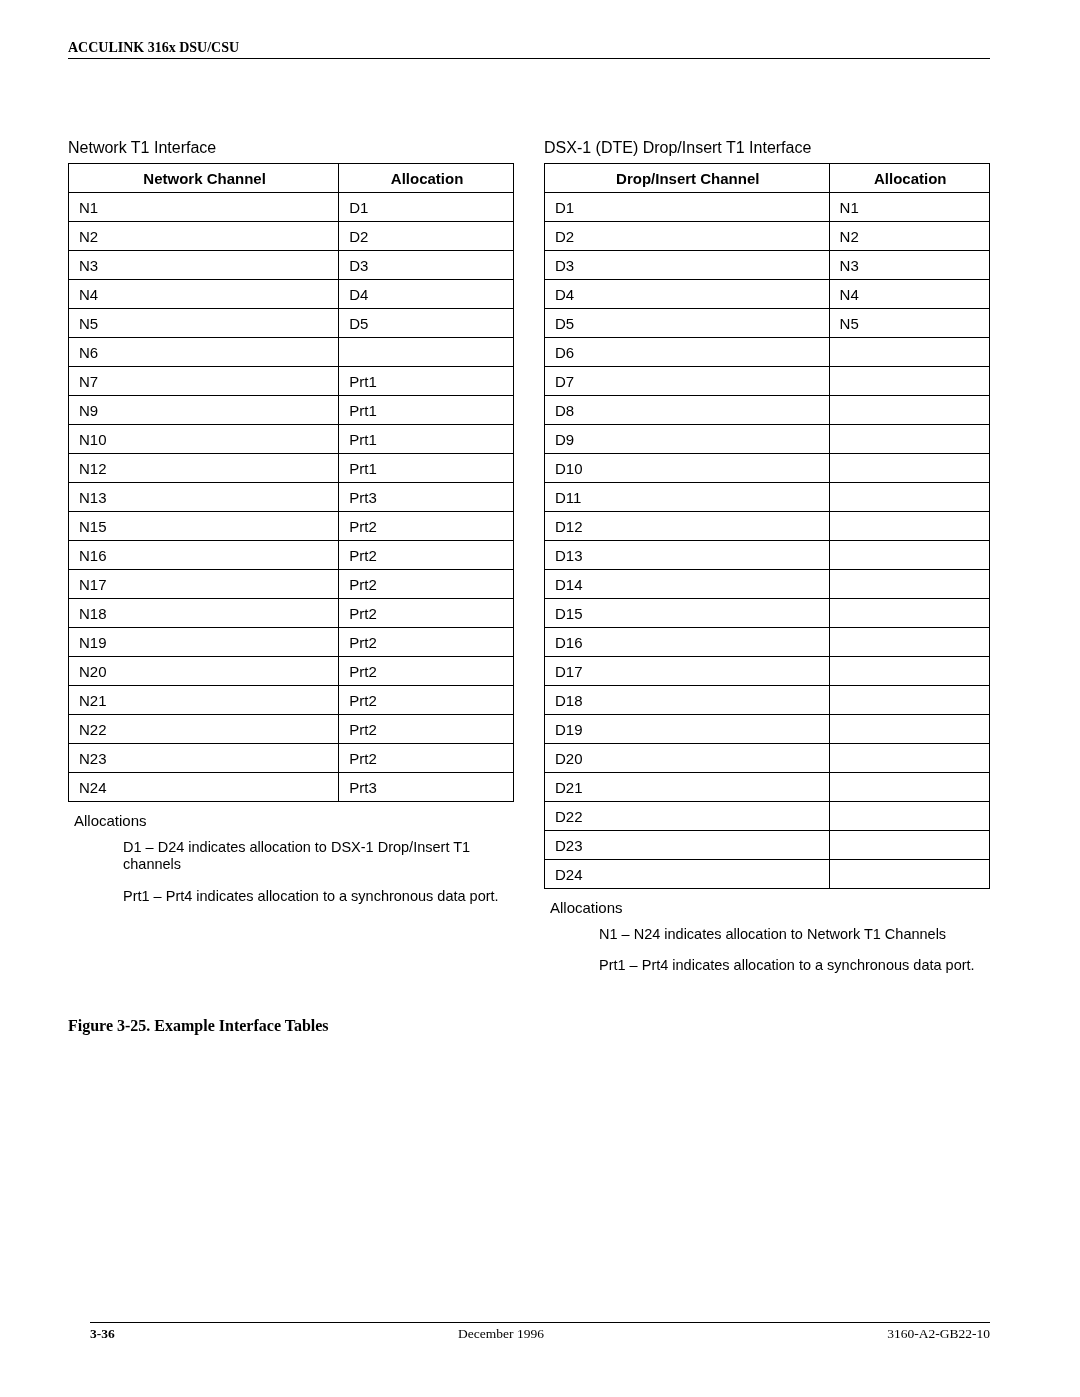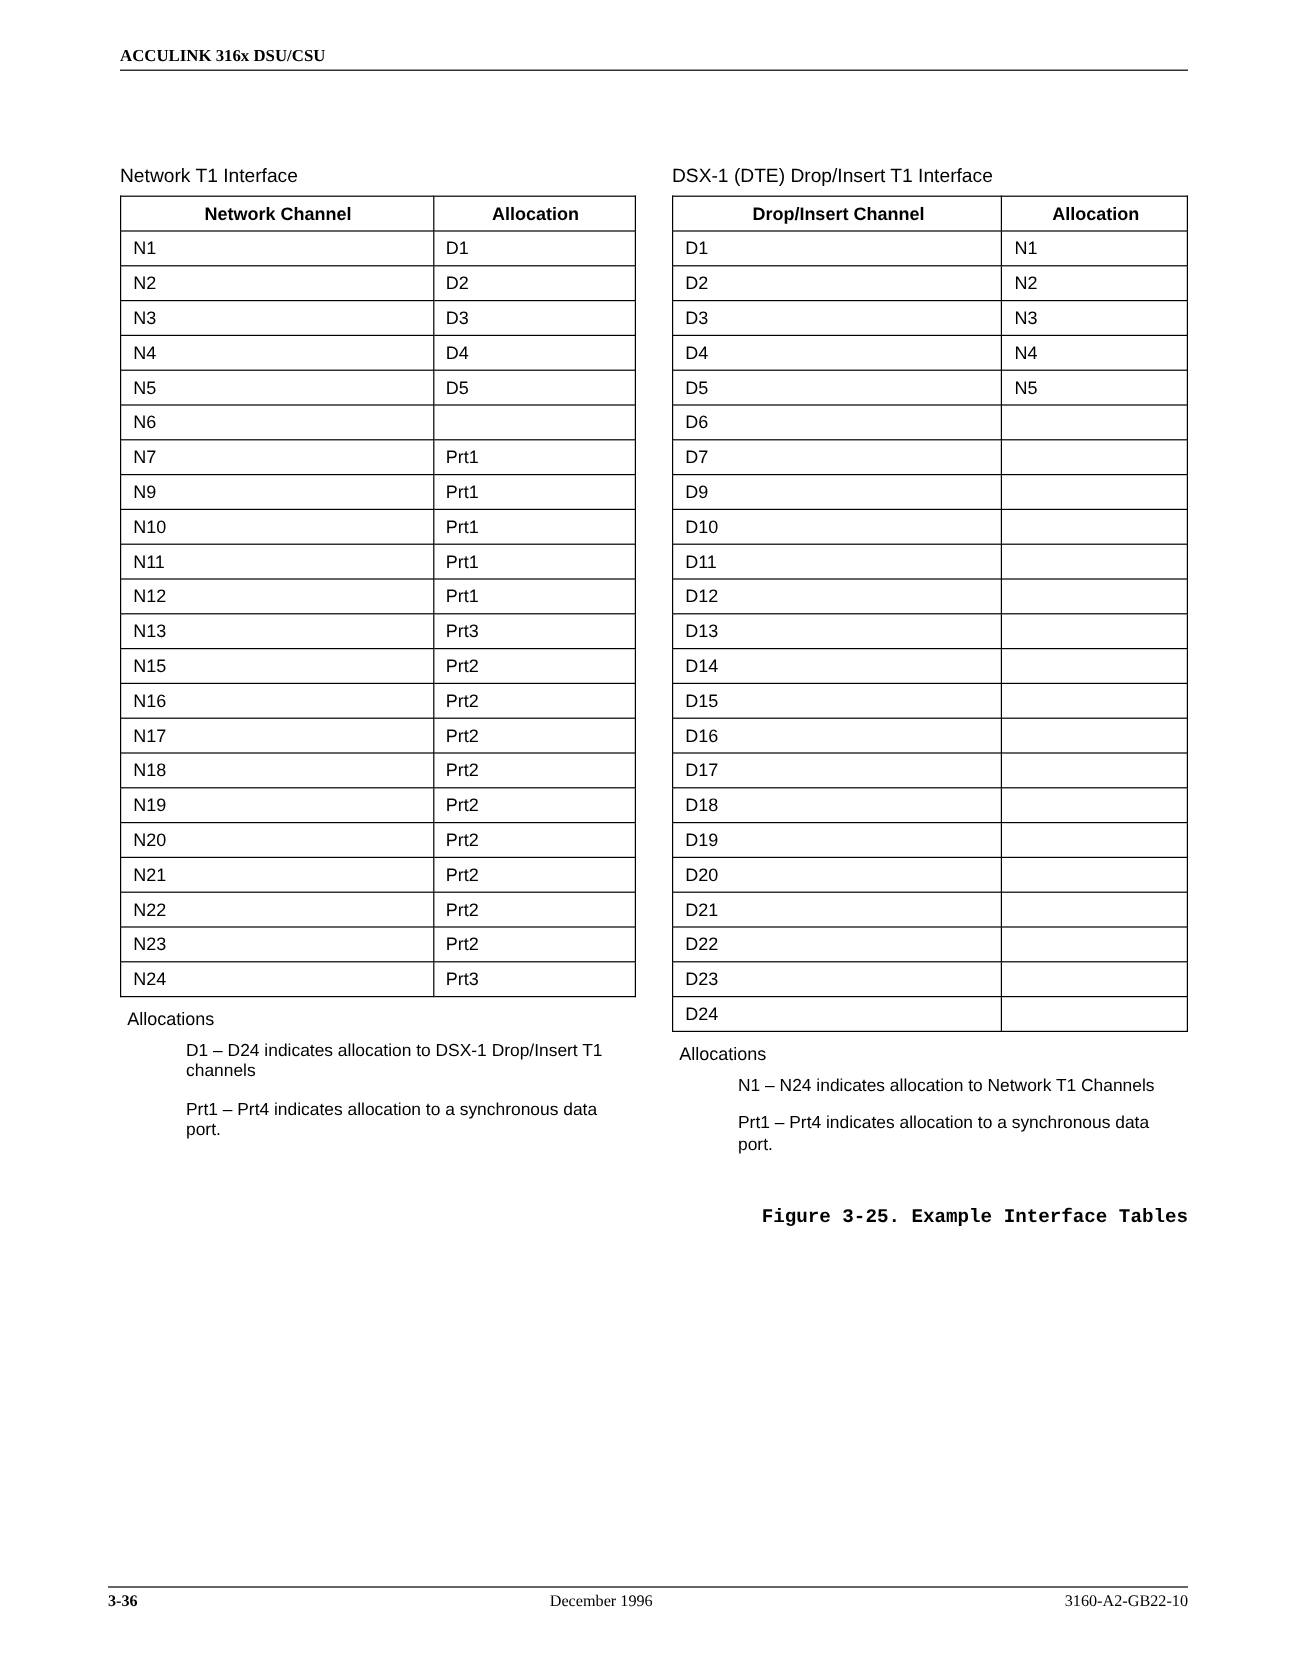--- a/index.html
+++ b/index.html
@@ -8,21 +8,21 @@
     background: #fff;
     color: #000;
     margin: 0;
     padding: 0;
     width: 1080px;
     height: 1397px;
     position: relative;
     box-sizing: border-box;
   }
   .page {
-    padding: 40px 90px 40px 100px;
+    padding: 40px 90px 40px 68px;
     box-sizing: border-box;
     height: 100%;
     position: relative;
   }
   .hdr {
     font-family: "Times New Roman", Times, serif;
     font-weight: bold;
     font-size: 14px;
     border-bottom: 1px solid #000;
     padding-bottom: 2px;
@@ -66,24 +66,24 @@
     padding-left: 6px;
   }
   .notes {
     font-size: 14.5px;
     padding-left: 55px;
     padding-right: 10px;
     line-height: 1.2;
   }
   .notes p { margin: 0 0 14px 0; }
   .figcap {
-    font-family: Liberation Mono, monospace;
+    font-family: Liberation Serif, serif;
     font-weight: bold;
     font-size: 16px;
-    text-align: right;
+    text-align: left;
     margin-top: 28px;
   }
   .footer {
     position: absolute;
     left: 90px;
     right: 90px;
     bottom: 55px;
     border-top: 1px solid #000;
     padding-top: 3px;
     font-family: "Times New Roman", Times, serif;
@@ -140,24 +140,20 @@
             </tr>
             <tr>
               <td>N9</td>
               <td>Prt1</td>
             </tr>
             <tr>
               <td>N10</td>
               <td>Prt1</td>
             </tr>
             <tr>
-              <td>N11</td>
-              <td>Prt1</td>
-            </tr>
-            <tr>
               <td>N12</td>
               <td>Prt1</td>
             </tr>
             <tr>
               <td>N13</td>
               <td>Prt3</td>
             </tr>
             <tr>
               <td>N15</td>
               <td>Prt2</td>
@@ -239,20 +235,24 @@
             </tr>
             <tr>
               <td>D6</td>
               <td></td>
             </tr>
             <tr>
               <td>D7</td>
               <td></td>
             </tr>
             <tr>
+              <td>D8</td>
+              <td></td>
+            </tr>
+            <tr>
               <td>D9</td>
               <td></td>
             </tr>
             <tr>
               <td>D10</td>
               <td></td>
             </tr>
             <tr>
               <td>D11</td>
               <td></td>

